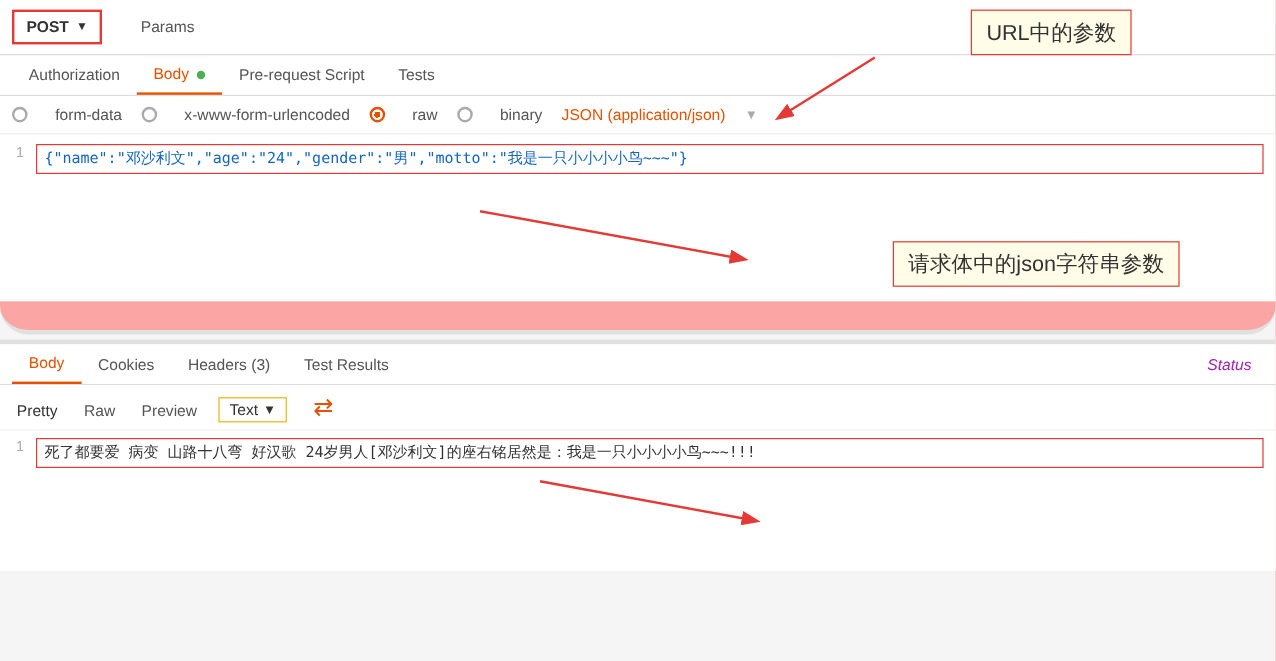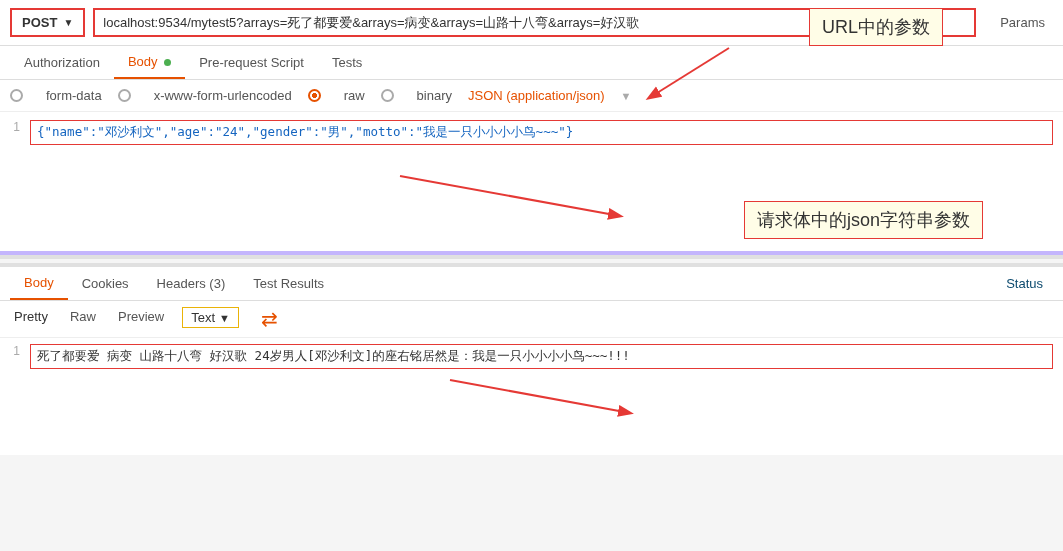--- a/index.html
+++ b/index.html
@@ -1,22 +1,23 @@
 <!DOCTYPE html>
 <html><head>
   <meta charset="utf-8">
   <style>
     * { box-sizing: border-box; margin: 0; padding: 0; }
     body { font-family: Arial, sans-serif; font-size: 13px; background: #f5f5f5; color: #333; }
 
     
     .request-section {
-      background: #c4b5fd;
+      background: #fca5a5;
       border-bottom: 4px solid #e0e0e0;
-      padding-bottom: 4px;
+      padding-bottom: 24px;
+      border-radius: 24px;
     }
 
     
     .url-bar {
       display: flex;
       align-items: center;
       padding: 8px 10px;
       background: #fff;
       border-bottom: 1px solid #ddd;
     }
@@ -181,28 +182,29 @@
       border-bottom: 1px solid #ddd;
       background: #fff;
     }
 
     .response-tabs .tab.active {
       border-bottom: 2px solid #e65100;
     }
 
     .status-label {
       margin-left: auto;
-      color: #0c4a6e;
+      color: #a21caf;
       font-size: 13px;
       padding-right: 10px;
+      font-style: italic;
     }
 
     .sub-tabs {
       display: flex;
-      align-items: flex-start;
+      align-items: flex-end;
       padding: 6px 10px;
       background: #fff;
       border-bottom: 1px solid #eee;
       gap: 14px;
     }
 
     .sub-tab {
       font-size: 13px;
       color: #555;
       cursor: pointer;
@@ -266,21 +268,20 @@
 </head>
 <body>
 
 <div class="request-section">
 
   <div class="url-bar">
     <button class="method-btn">
       <span>POST</span>
       <span class="arrow">▼</span>
     </button>
-    <input class="url-input" type="text" value="localhost:9534/mytest5?arrays=死了都要爱&amp;arrays=病变&amp;arrays=山路十八弯&amp;arrays=好汉歌" style="">
     <span class="params-btn">Params</span>
   </div>
 
   <div class="tabs">
     <div class="tab">
       <span>Authorization</span>
     </div>
     <div class="tab active">
       <span>Body</span>
       <span class="dot"></span>

